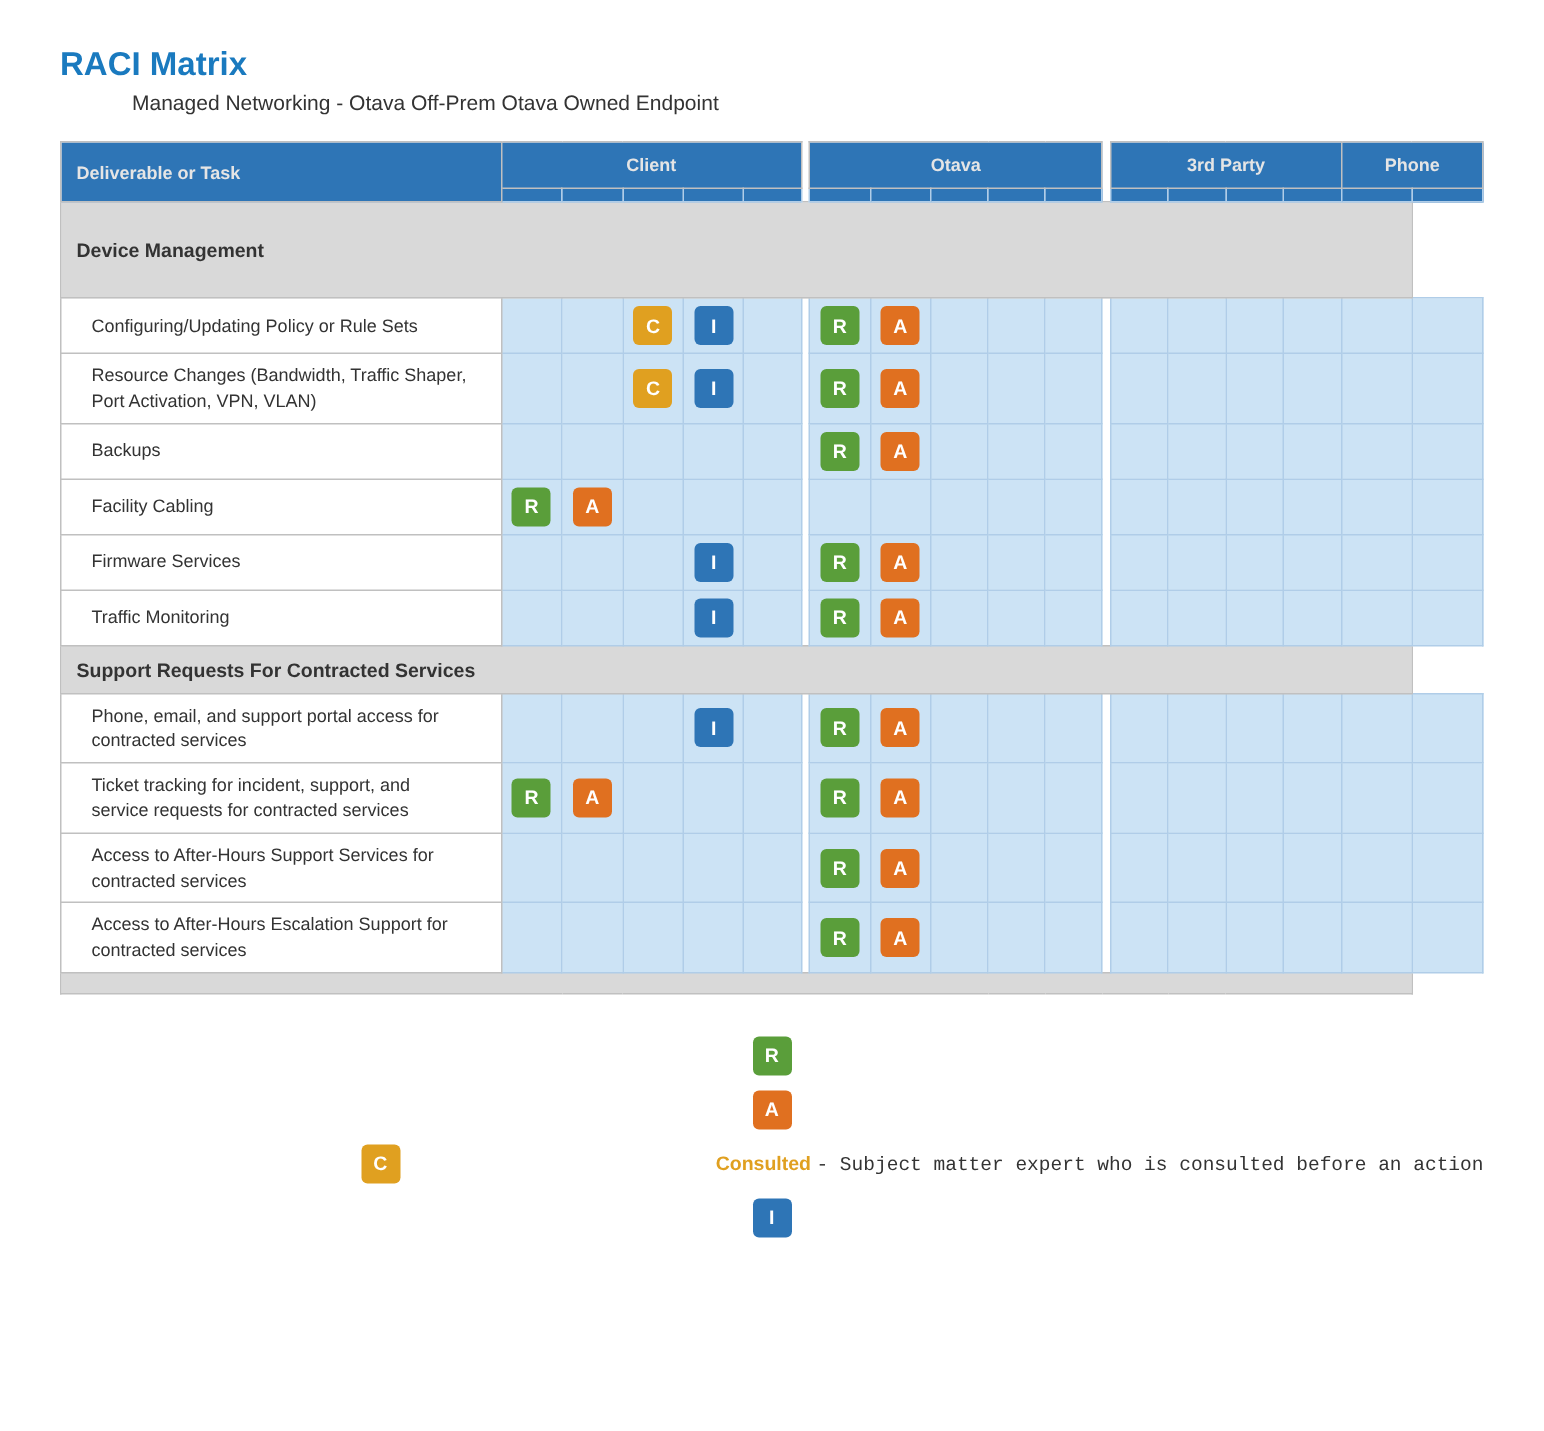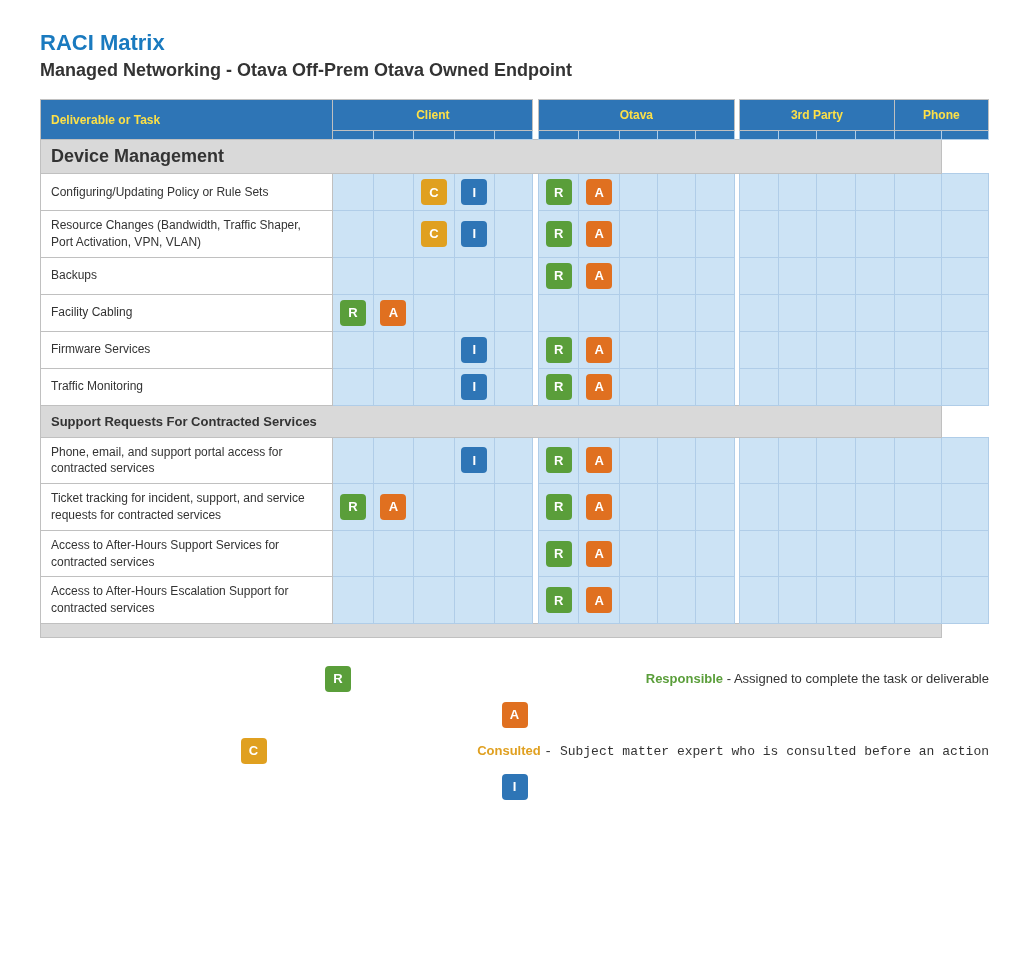--- a/index.html
+++ b/index.html
@@ -10,38 +10,39 @@
       color: #333;
       font-size: 13px;
     }
     .page-title {
       color: #1a7abf;
       font-size: 22px;
       font-weight: bold;
       margin-bottom: 4px;
     }
     .page-subtitle {
-      font-size: 18px;
-      font-weight: bold;
+      font-size: 14px;
+      font-weight: normal;
       color: #333;
       margin-bottom: 18px;
+      margin-left: 48px;
     }
     table {
       border-collapse: collapse;
       width: 100%;
       font-size: 12px;
     }
     th, td {
       border: 1px solid #c0c0c0;
       padding: 0;
       vertical-align: middle;
     }
     .header-row th {
       background: #2e75b6;
-      color: #fde047;
+      color: #e5e5e5;
       font-weight: bold;
       text-align: center;
       padding: 8px 2px;
     }
     .header-row th.task-header {
       text-align: left;
       padding-left: 10px;
       width: 310px;
     }
     .col-cell {
@@ -51,21 +52,21 @@
       background: #cce3f5;
       border: 1px solid #b0cde8;
     }
     .section-header td {
       background: #d9d9d9;
       font-weight: bold;
       font-size: 13px;
       padding: 8px 10px;
     }
     .task-row td.task-name {
-      padding: 6px 10px;
+      padding: 6px 20px;
       vertical-align: middle;
       line-height: 1.4;
       background: #fff;
     }
     .badge {
       display: inline-flex;
       align-items: center;
       justify-content: center;
       width: 26px;
       height: 26px;
@@ -155,21 +156,21 @@
       <th style="background:#2e75b6;color:#fff;border:1px solid #b0cde8;width:42px;"></th>
       <th style="background:#2e75b6;color:#fff;border:1px solid #b0cde8;width:42px;"></th>
       <th style="background:#2e75b6;color:#fff;border:1px solid #b0cde8;width:42px;"></th>
       <th style="background:#2e75b6;color:#fff;border:1px solid #b0cde8;width:42px;"></th>
       <th style="background:#2e75b6;color:#fff;border:1px solid #b0cde8;width:50px;"></th>
       <th style="background:#2e75b6;color:#fff;border:1px solid #b0cde8;width:50px;"></th>
     </tr>
   </thead>
   <tbody id="table-body">
   <tr class="section-header">
-        <td colspan="18" style="background:#d9d9d9;font-weight:bold;font-size:18px;padding:6px 10px;margin-left:48px;">Device Management</td>
+        <td colspan="18" style="background:#d9d9d9;font-weight:bold;font-size:13px;padding:24px 10px;margin-left:48px;">Device Management</td>
       </tr>
       <tr class="task-row">
       <td class="task-name">Configuring/Updating Policy or Rule Sets</td>
       <td class="col-cell">
     <div class="cell-content"></div>
   </td>
         <td class="col-cell">
     <div class="cell-content"></div>
   </td>
         <td class="col-cell">
@@ -757,24 +758,20 @@
     </tr>
       <tr class="empty-row">
         <td colspan="18" style="height:14px;background:#d9d9d9;"></td>
       </tr>
     </tbody>
 </table>
 
 <div class="legend-section" id="legend-section">
     <div class="legend-item">
     <span class="badge badge-R" style="flex-shrink:0;">R</span>
-    <span>
-      <span class="legend-label" style="color:#5a9e3a;">Responsible</span>
-      <span class="legend-desc" style="color:#333;"> - Assigned to complete the task or deliverable</span>
-    </span>
   </div>
     <div class="legend-item">
     <span class="badge badge-A" style="flex-shrink:0;">A</span>
   </div>
     <div class="legend-item">
     <span class="badge badge-C" style="flex-shrink:0;">C</span>
     <span>
       <span class="legend-label" style="color:#e0a020;">Consulted</span>
       <span class="legend-desc" style="color:#333;font-family:Liberation Mono, monospace;"> - Subject matter expert who is consulted before an action</span>
     </span>

